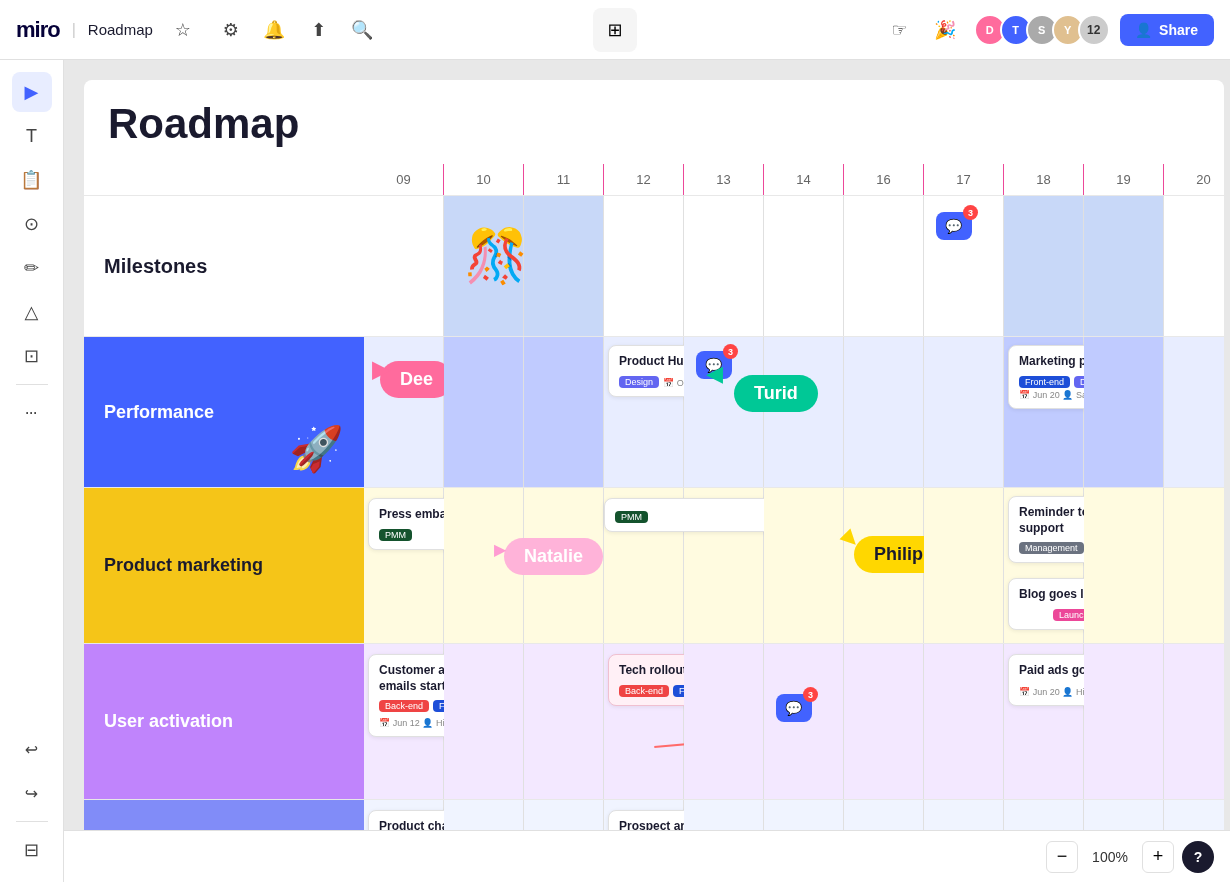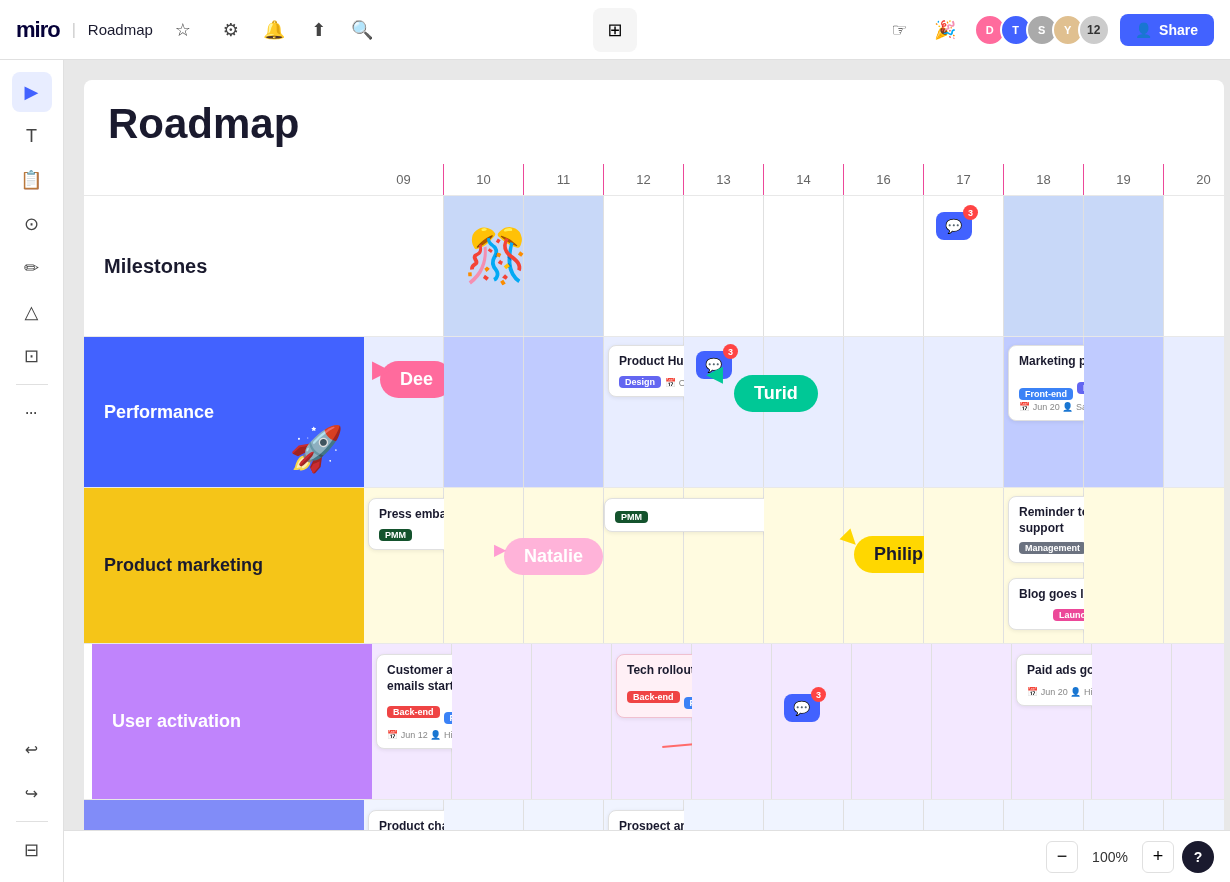--- a/index.html
+++ b/index.html
@@ -114,25 +114,25 @@
 
     
     .card {
       position: absolute; background: #fff; border: 1.5px solid #e0e0e0;
       border-radius: 8px; padding: 8px 10px; font-size: 11px; color: #1a1a2e;
       box-shadow: 0 1px 4px rgba(0,0,0,0.08); width: 180px;
     }
     .card-title { font-size: 12px; font-weight: 600; margin-bottom: 6px; line-height: 1.3; }
     .card-tags { display: flex; gap: 4px; flex-wrap: wrap; align-items: center; margin-top: 4px; }
     .tag {
-      padding: 1px 6px; border-radius: 4px; font-size: 9px; font-weight: 700;
+      padding: 1px 6px; border-radius: 4px; font-size: 9px; font-weight: 400;
       color: #fff;
     }
     .tag.design { background: #6366f1; }
-    .tag.frontend { background: #3b82f6; margin-top: 12px; }
+    .tag.frontend { background: #1d4ed8; }
     .tag.backend { background: #ef4444; }
     .tag.pmm { background: #14532d; }
     .tag.management { background: #6b7280; }
     .tag.launch { background: #ec4899; margin-left: 34px; }
     .card-meta { display: flex; align-items: center; gap: 6px; color: #888; font-size: 9px; margin-top: 2px; }
 
     .row-content-wrapper { display: flex; flex: 1; position: relative; overflow: hidden; min-height: 140px; }
   </style>
 </head>
 <body>
@@ -343,21 +343,21 @@
               <span class="tag launch">Launch</span>
             </div>
           </div>
         </div>
         <div class="cell" style="background:#fffbe0;"></div>
         <div class="cell" style="background:#fffbe0;"></div>
       </div>
     </div>
 
     <div class="row-container row-activation">
-      <div class="row-label" style="background:#c084fc;color:#fff;margin-left:8px;">
+      <div class="row-label" style="background:#c084fc;color:#fff;">
         <span>User activation</span>
       </div>
       <div class="row-content-wrapper" style="background:#f3e8ff;min-height:155px;position:relative;">
         <div class="cell" style="background:#f3e8ff;position:relative;">
 
           <div class="card" style="top:10px;left:4px;width:195px;">
             <div class="card-title">Customer announcement emails start to go live</div>
             <div class="card-tags">
               <span class="tag backend">Back-end</span>
               <span class="tag frontend">Front-end</span>

